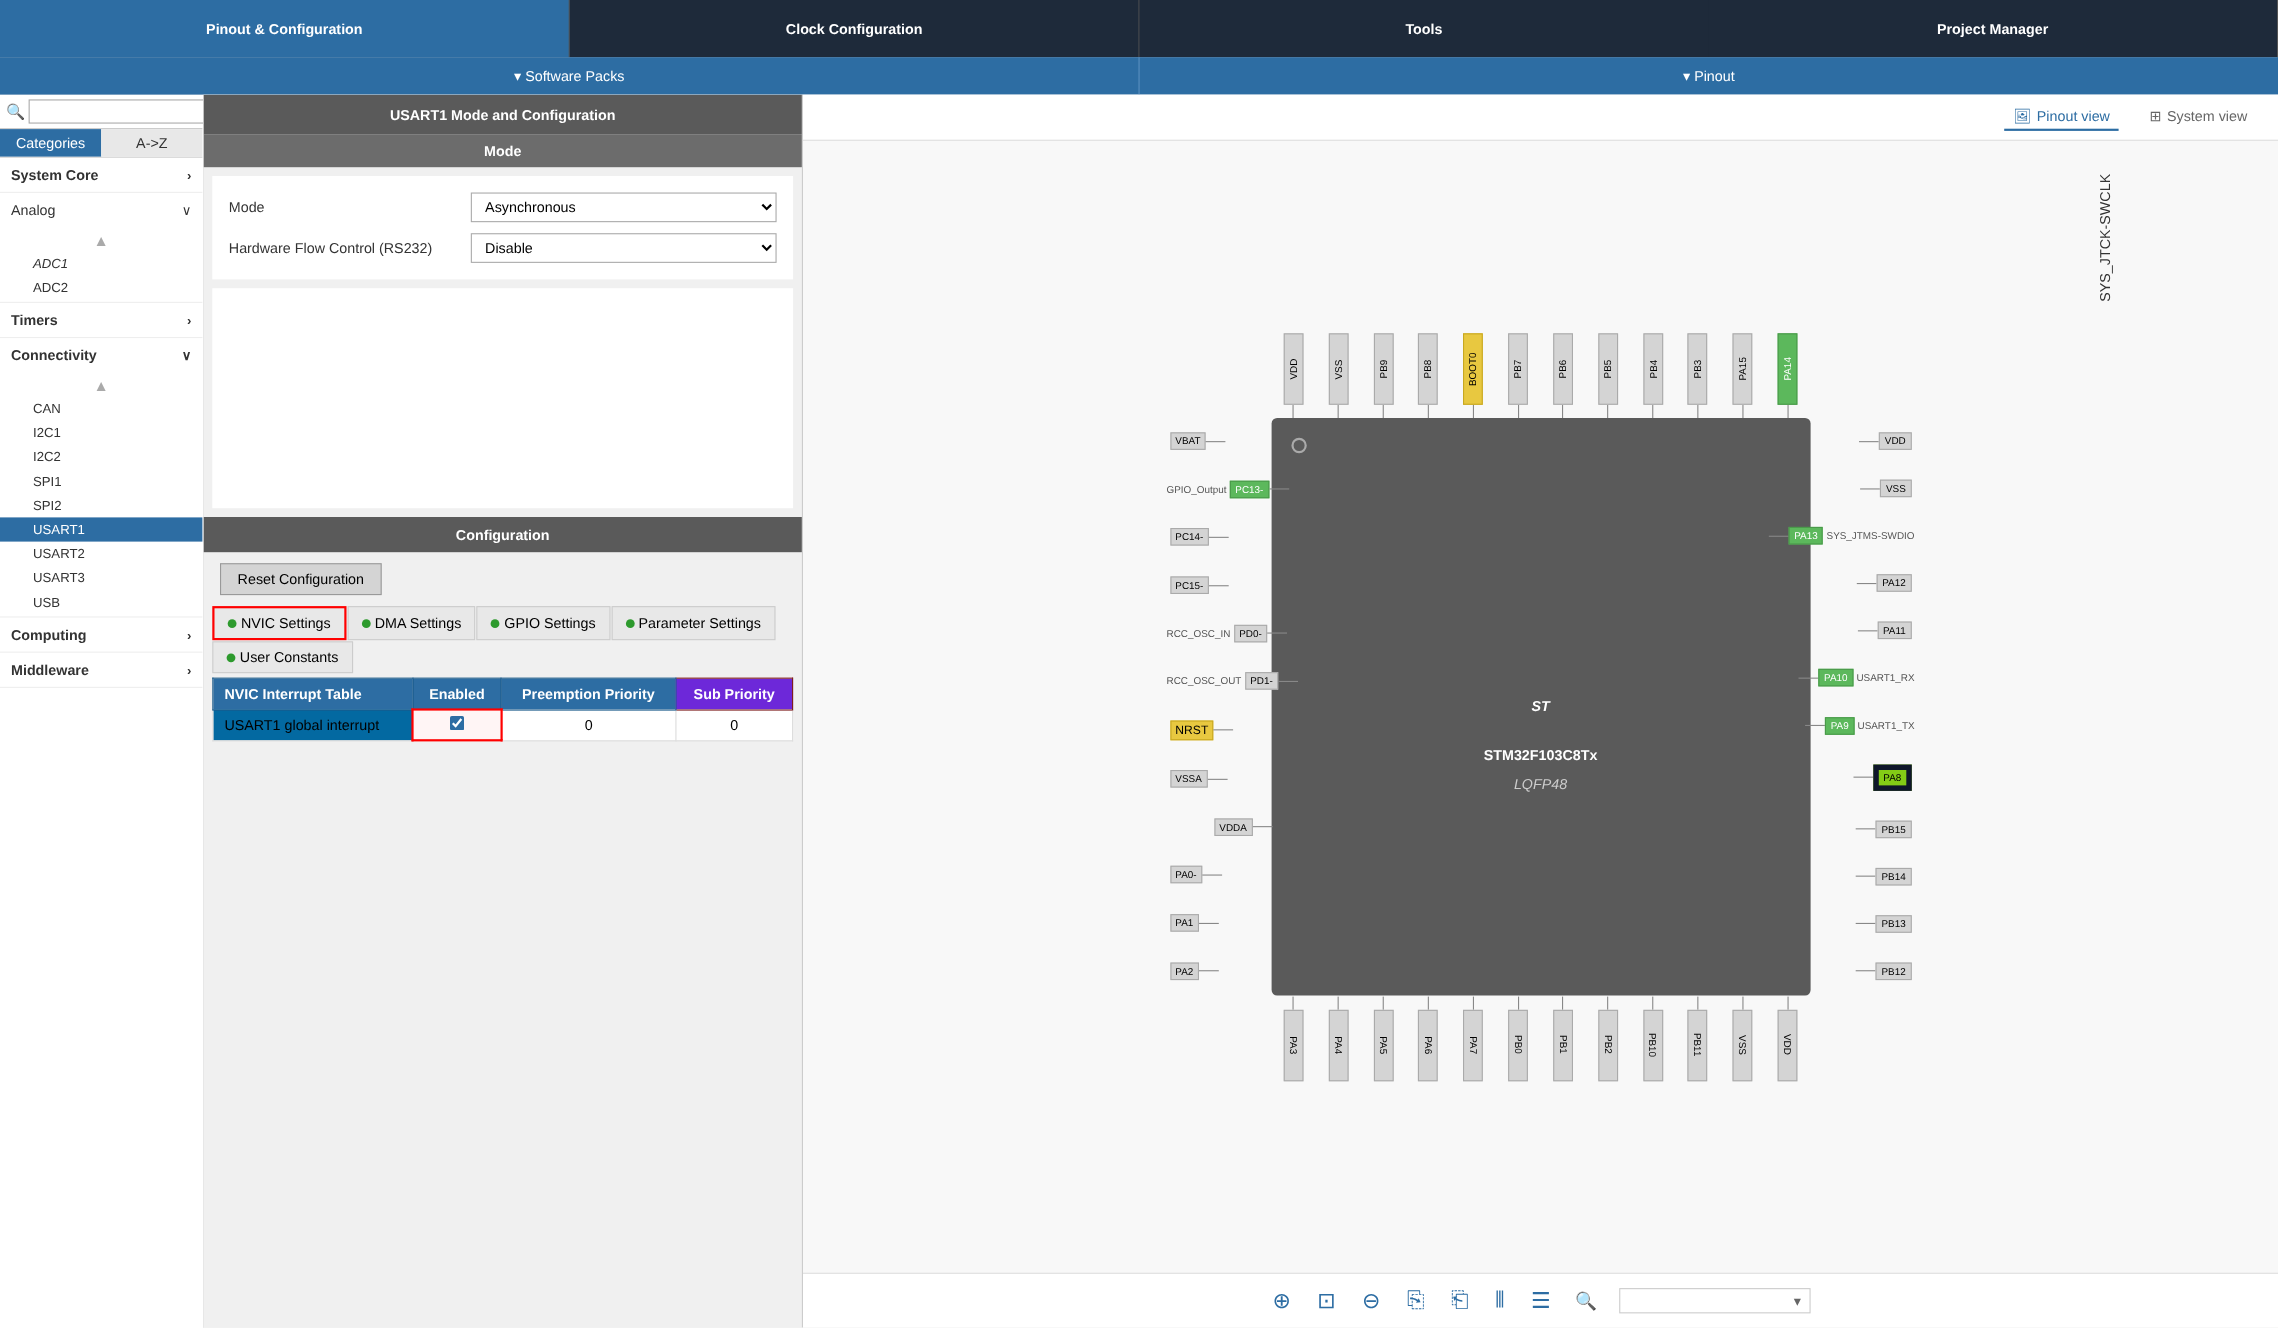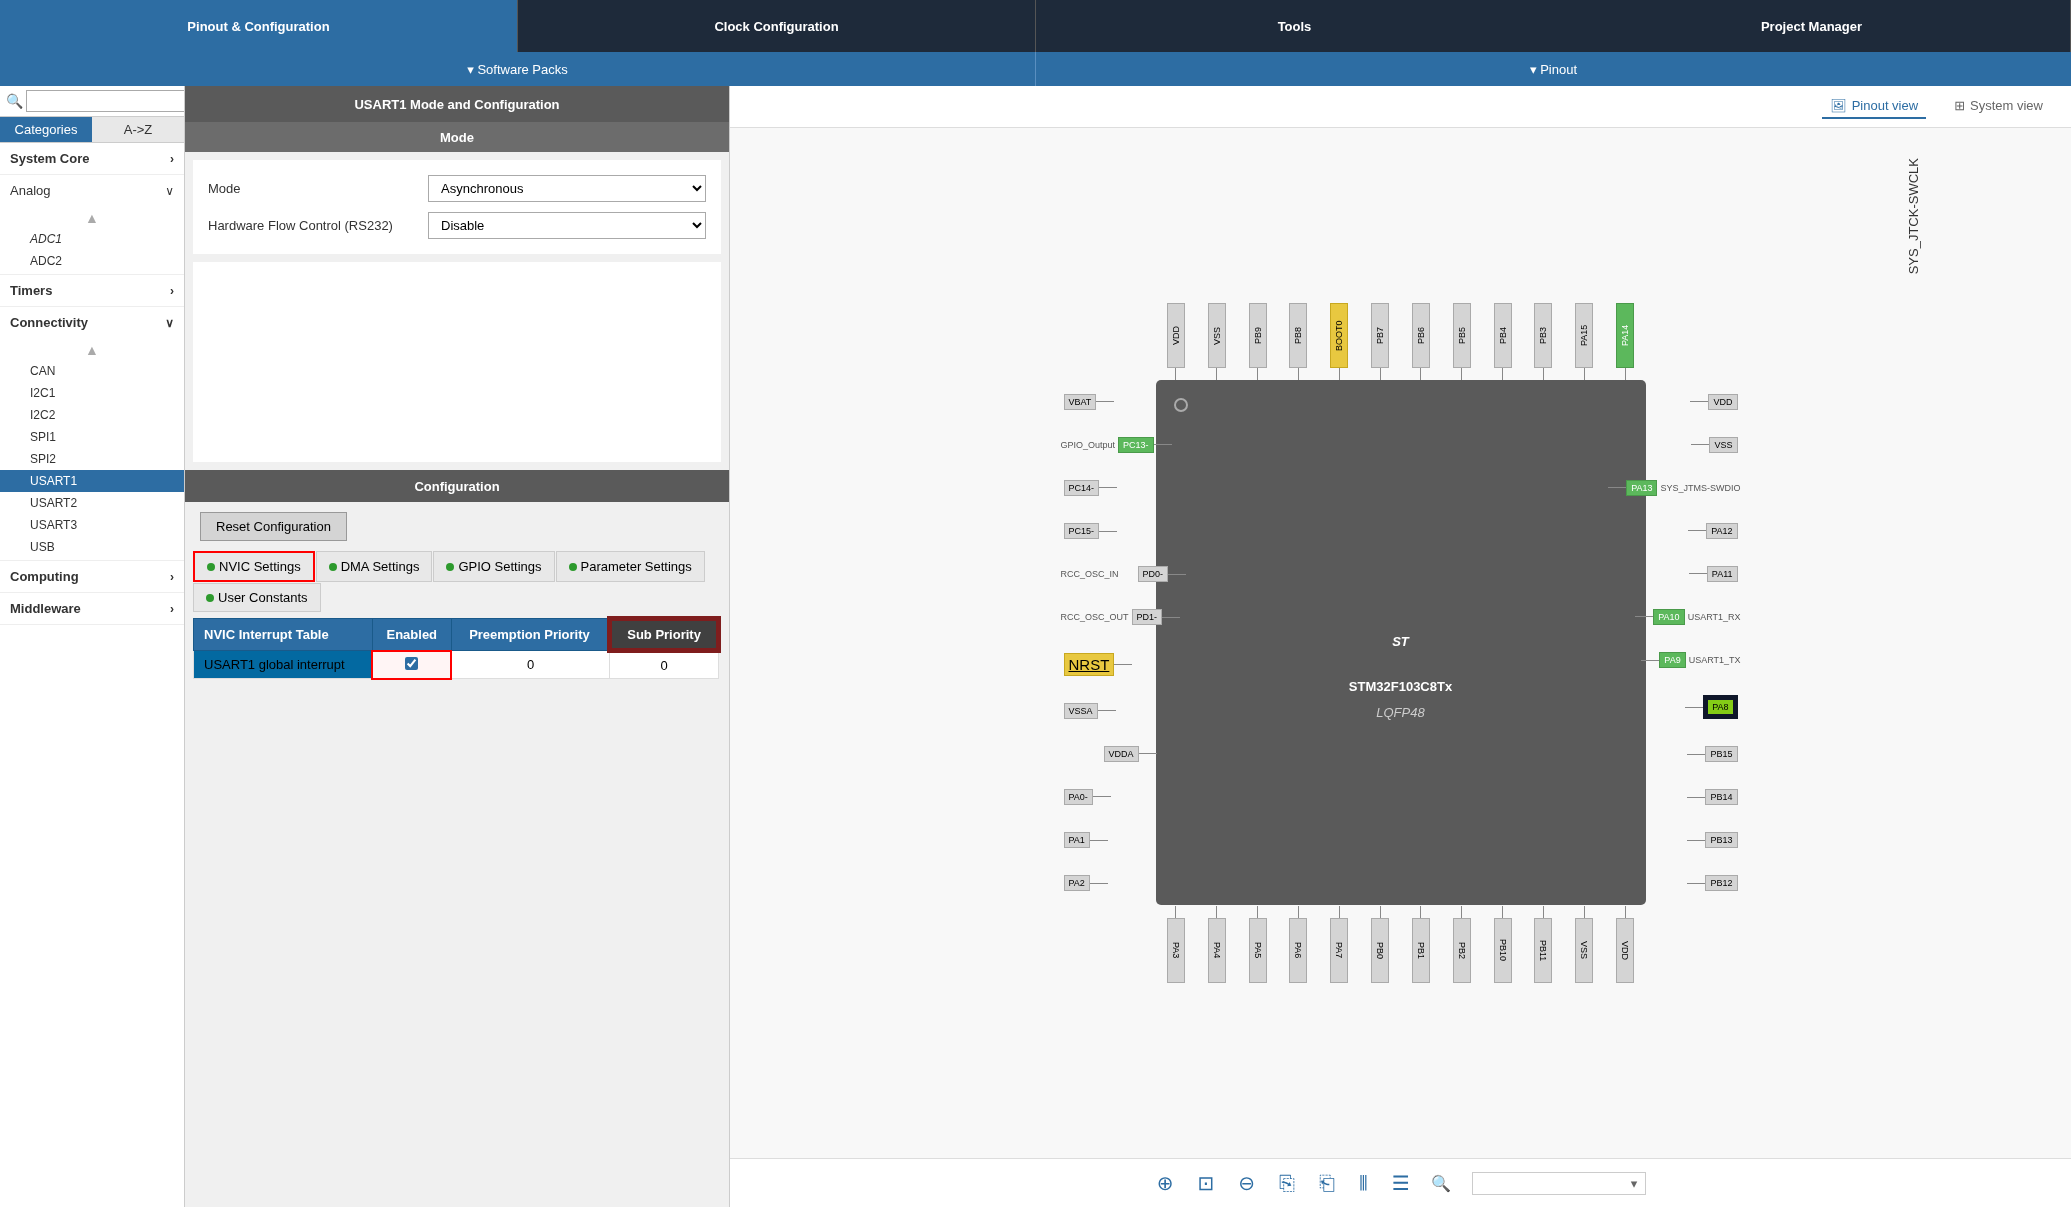--- a/index.html
+++ b/index.html
@@ -182,21 +182,21 @@
             <tr>
               <th style="background:#2d6da3; color:white; padding:6px 10px; text-align:left; font-size:12px; border:1px solid #1a5a8a;">
                 <span>NVIC Interrupt Table</span>
               </th>
               <th style="background:#2d6da3; color:white; padding:6px 10px; text-align:center; font-size:12px; border:1px solid #1a5a8a;">
                 <span>Enabled</span>
               </th>
               <th style="background:#2d6da3; color:white; padding:6px 10px; text-align:center; font-size:12px; border:1px solid #1a5a8a;">
                 <span>Preemption Priority</span>
               </th>
-              <th style="background:#404040; color:white; padding:6px 10px; text-align:center; font-size:12px; border:5px solid #7f1d1d;">
+              <th style="background:#6d28d9; color:white; padding:6px 10px; text-align:center; font-size:12px; border:1px solid #7f1d1d;">
                 <span>Sub Priority</span>
               </th>
             </tr>
           </thead>
           <tbody>
             <tr>
               <td style="padding:5px 10px; border:1px solid #ddd; background:#0369a1; font-size:12px;">
                 <span>USART1 global interrupt</span>
               </td>
               <td style="padding:5px 10px; border:2px solid red; background:#fff5f5; text-align:center; font-size:12px;">
@@ -374,34 +374,34 @@
             <div style="width:18px; height:1px; background:#888;"></div>
           </div>
 
           <div style="display:flex; align-items:center;">
             <div style="font-size:9px; color:#555; margin-right:3px; white-space:nowrap;"></div>
             <div style="font-size:9px; background:#d4d4d4; padding:2px 4px; border:1px solid #aaa; white-space:nowrap;">PC15-</div>
             <div style="width:18px; height:1px; background:#888;"></div>
           </div>
 
           <div style="display:flex; align-items:center;">
-            <div style="font-size:9px; color:#555; margin-right:19px; white-space:nowrap;">RCC_OSC_IN</div>
+            <div style="font-size:9px; color:#555; margin-right:3px; white-space:nowrap;">RCC_OSC_IN</div>
             <div style="font-size:9px; background:#d4d4d4; padding:2px 4px; border:1px solid #aaa; white-space:nowrap;">PD0-</div>
             <div style="width:18px; height:1px; background:#888;"></div>
           </div>
 
           <div style="display:flex; align-items:center;">
             <div style="font-size:9px; color:#555; margin-right:3px; white-space:nowrap;">RCC_OSC_OUT</div>
             <div style="font-size:9px; background:#d4d4d4; padding:2px 4px; border:1px solid #aaa; white-space:nowrap;">PD1-</div>
             <div style="width:18px; height:1px; background:#888;"></div>
           </div>
 
           <div style="display:flex; align-items:center;">
             <div style="font-size:9px; color:#555; margin-right:3px; white-space:nowrap;"></div>
-            <div style="font-size:15px; background:#e8c840; padding:2px 4px; border:1px solid #c8a820; white-space:nowrap;text-decoration:underline;">NRST</div>
+            <div style="font-size:11px; background:#e8c840; padding:2px 4px; border:1px solid #c8a820; white-space:nowrap;">NRST</div>
             <div style="width:18px; height:1px; background:#888;"></div>
           </div>
 
           <div style="display:flex; align-items:center;">
             <div style="font-size:9px; color:#555; margin-right:3px; white-space:nowrap;"></div>
             <div style="font-size:9px; background:#d4d4d4; padding:2px 4px; border:1px solid #aaa; white-space:nowrap;">VSSA</div>
             <div style="width:18px; height:1px; background:#888;"></div>
           </div>
 
           <div style="display:flex; align-items:center;">

